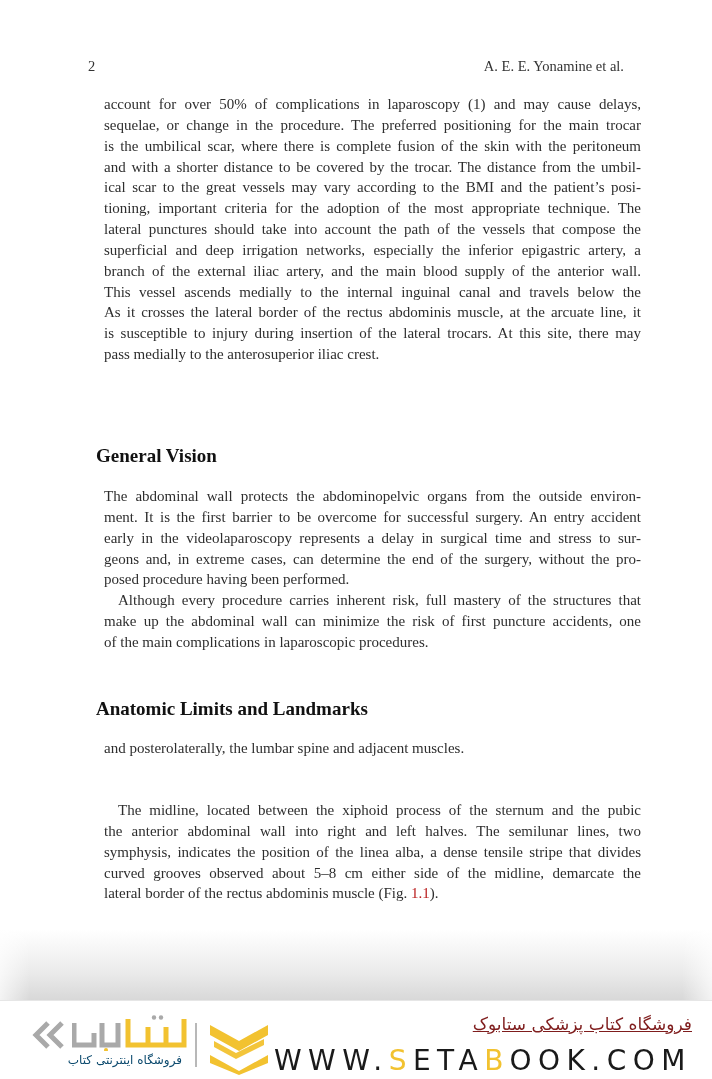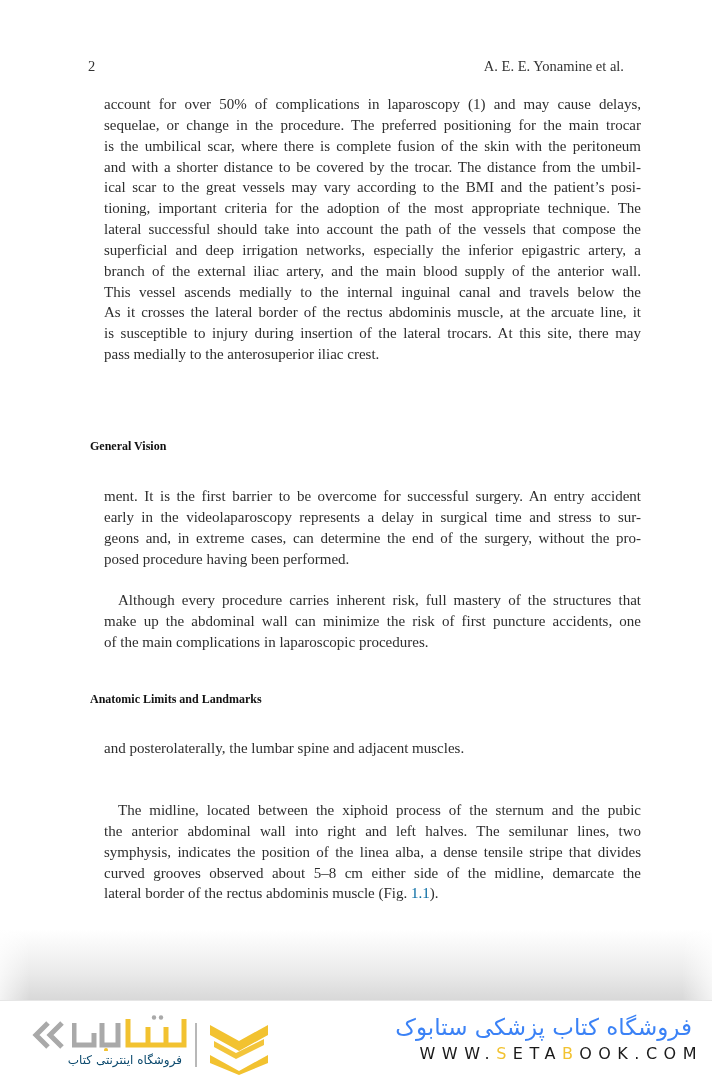--- a/index.html
+++ b/index.html
@@ -20,23 +20,23 @@
     position: absolute; left: 104px; width: 537px;
     font-size: 15px; line-height: 20.85px;
     text-align: justify; color: #2e2e2e; margin: 0;
   }
   .para .line { display: block; text-align: justify; text-align-last: justify; height: 20.85px; white-space: nowrap; }
   .para .line.last { text-align-last: left; }
   .para .line.indent { padding-left: 14px; }
   .heading {
     position: absolute; left: 88px;
     font-family: "Liberation Serif", "DejaVu Serif", serif;
-    font-weight: bold; font-size: 12px; color: #111; margin: 2px;
+    font-weight: bold; font-size: 19px; color: #111; margin: 8px;
   }
-  .fig-link { color: #0369a1; }
+  .fig-link { color: #b91c1c; }
   .shadow {
     position: absolute; left: 0; top: 930px; width: 712px; height: 70px;
     background: linear-gradient(to bottom, rgba(255,255,255,0) 0%, rgba(235,235,235,1) 60%, rgba(216,216,216,1) 100%);
   }
   .shadow-edge-l, .shadow-edge-r {
     position: absolute; top: 930px; width: 30px; height: 70px;
   }
   .shadow-edge-l { left: 0; background: linear-gradient(to right, rgba(255,255,255,0.7), rgba(255,255,255,0)); }
   .shadow-edge-r { right: 0; background: linear-gradient(to left, rgba(255,255,255,0.7), rgba(255,255,255,0)); }
   .footer {
@@ -47,56 +47,57 @@
   .logo-chevrons { position: absolute; left: 0; top: 8px; }
   .logo-word { position: absolute; left: 42px; top: 2px; }
   .logo-sub {
     position: absolute; left: 22px; top: 40px; width: 130px; text-align: right;
     font-family: "DejaVu Sans", sans-serif; font-size: 12px; color: #0c4a6e; direction: rtl;
   }
   .logo-divider { position: absolute; left: 165px; top: 10px; width: 1.5px; height: 44px; background: #b8b8b8; }
   .logo-emblem { position: absolute; left: 178px; top: 6px; }
   .store-title {
     position: absolute; right: 20px; top: 13px;
-    font-family: "DejaVu Sans", sans-serif; font-size: 23px; color: #3b82f6; direction: rtl;
+    font-family: "DejaVu Sans", sans-serif; font-size: 17px; color: #7f1d1d; direction: rtl; text-decoration: underline;
   }
   .store-url {
-    position: absolute; right: 9px; top: 43px;
-    font-family: "DejaVu Sans", sans-serif; font-size: 16px; letter-spacing: 6.5px; color: #1a1a1a;
+    position: absolute; right: 20px; top: 43px;
+    font-family: "DejaVu Sans", sans-serif; font-size: 28px; letter-spacing: 6.5px; color: #1a1a1a;
   }
   .store-url .accent { color: #f2c230; }
 </style>
 </head>
 <body>
 
 <div class="page">
   <div class="running-head">
     <span class="page-num">2</span>
     <span class="authors">A. E. E. Yonamine et al.</span>
   </div>
 
   <p class="para" style="top:94px">
     <span class="line">account for over 50% of complications in laparoscopy (1) and may cause delays,</span>
     <span class="line">sequelae, or change in the procedure. The preferred positioning for the main trocar</span>
     <span class="line">is the umbilical scar, where there is complete fusion of the skin with the peritoneum</span>
     <span class="line">and with a shorter distance to be covered by the trocar. The distance from the umbil-</span>
     <span class="line">ical scar to the great vessels may vary according to the BMI and the patient’s posi-</span>
     <span class="line">tioning, important criteria for the adoption of the most appropriate technique. The</span>
-    <span class="line">lateral successful should take into account the path of the vessels that compose the</span>
+    <span class="line">lateral punctures should take into account the path of the vessels that compose the</span>
     <span class="line">superficial and deep irrigation networks, especially the inferior epigastric artery, a</span>
     <span class="line">branch of the external iliac artery, and the main blood supply of the anterior wall.</span>
     <span class="line">This vessel ascends medially to the internal inguinal canal and travels below the</span>
     <span class="line">As it crosses the lateral border of the rectus abdominis muscle, at the arcuate line, it</span>
     <span class="line">is susceptible to injury during insertion of the lateral trocars. At this site, there may</span>
     <span class="line last">pass medially to the anterosuperior iliac crest.</span>
   </p>
 
   <h2 class="heading" style="top:437px">General Vision</h2>
 
   <p class="para" style="top:486px">
+    <span class="line">The abdominal wall protects the abdominopelvic organs from the outside environ-</span>
     <span class="line">ment. It is the first barrier to be overcome for successful surgery. An entry accident</span>
     <span class="line">early in the videolaparoscopy represents a delay in surgical time and stress to sur-</span>
     <span class="line">geons and, in extreme cases, can determine the end of the surgery, without the pro-</span>
     <span class="line last">posed procedure having been performed.</span>
   </p>
 
   <p class="para" style="top:590px">
     <span class="line indent">Although every procedure carries inherent risk, full mastery of the structures that</span>
     <span class="line">make up the abdominal wall can minimize the risk of first puncture accidents, one</span>
     <span class="line last">of the main complications in laparoscopic procedures.</span>

